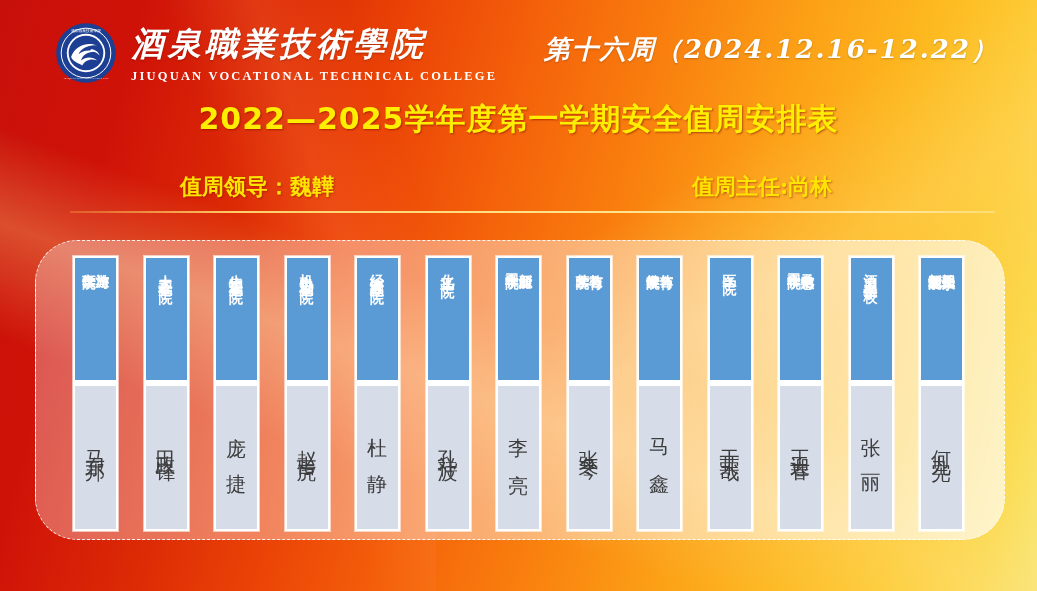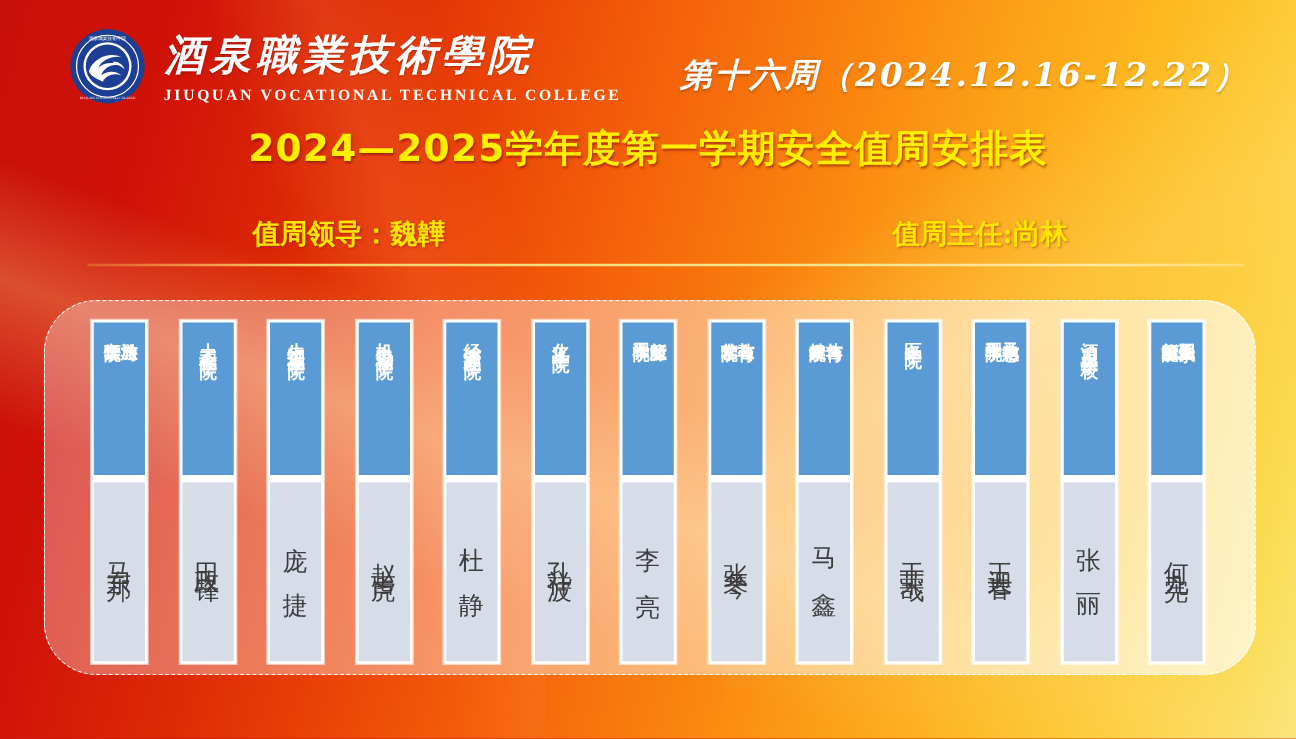--- a/index.html
+++ b/index.html
@@ -65,42 +65,40 @@
     font-size:12.5px; font-weight:700; color:#ffffff;
     letter-spacing:2.2px; white-space:nowrap;
   }
 
   #week-label {
     position:absolute; right:38px; top:32px;
     font-family:"DejaVu Serif", serif;
     font-size:26px; font-weight:700; font-style:italic;
     color:#ffffff; letter-spacing:2px; white-space:nowrap;
     text-shadow:0 1px 2px rgba(0,0,0,.22);
-    margin-top:11px;
   }
 
   #main-title {
     position:absolute; left:0; right:0; top:99px;
     text-align:center;
     font-family:"DejaVu Sans", sans-serif;
     font-size:30px; font-weight:700; color:#ffee00;
     letter-spacing:1px; white-space:nowrap;
     text-shadow:1px 1px 2px rgba(120,10,0,.55);
   }
 
   #duty-row {
     position:absolute; left:0; right:0; top:172px; height:32px;
   }
   .duty-item {
     position:absolute;
     font-family:"DejaVu Serif", serif;
     font-size:22px; font-weight:700; color:#ffe400;
     white-space:nowrap;
     text-shadow:1px 1px 2px rgba(120,10,0,.45);
-    margin-left:22px;
   }
   #duty-leader { left:180px; }
   #duty-director { left:692px; }
 
   #divider {
     position:absolute; left:70px; top:211px; width:925px; height:2px;
     background:linear-gradient(90deg,
        rgba(255,205,80,0.25) 0%,
        rgba(255,215,110,0.95) 18%,
        rgba(255,228,140,1) 55%,
@@ -182,21 +180,21 @@
     <text x="50" y="92" font-size="4.6" fill="#ffffff" text-anchor="middle" font-family="Liberation Serif, serif">JIUQUAN VOCATIONAL COLLEGE</text>
   </svg>
   <div id="school-names">
     <div id="school-cn">酒泉職業技術學院</div>
     <div id="school-en">JIUQUAN  VOCATIONAL  TECHNICAL  COLLEGE</div>
   </div>
 </div>
 
 <div id="week-label">第十六周（2024.12.16-12.22）</div>
 
-<div id="main-title">2024—2025学年度第一学期安全值周安排表</div>
+<div id="main-title">2022—2025学年度第一学期安全值周安排表</div>
 
 <div id="duty-row">
   <div class="duty-item" id="duty-leader">值周领导：魏韡</div>
   <div class="duty-item" id="duty-director">值周主任:尚林</div>
 </div>
 
 <div id="divider"></div>
 
 <div id="panel">
   <div id="cards">

